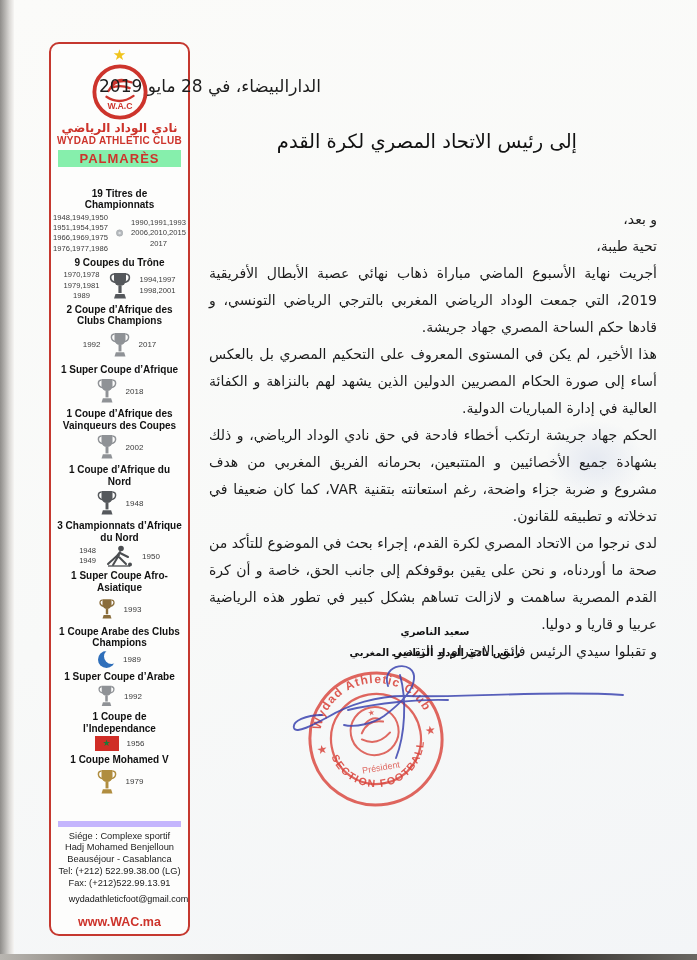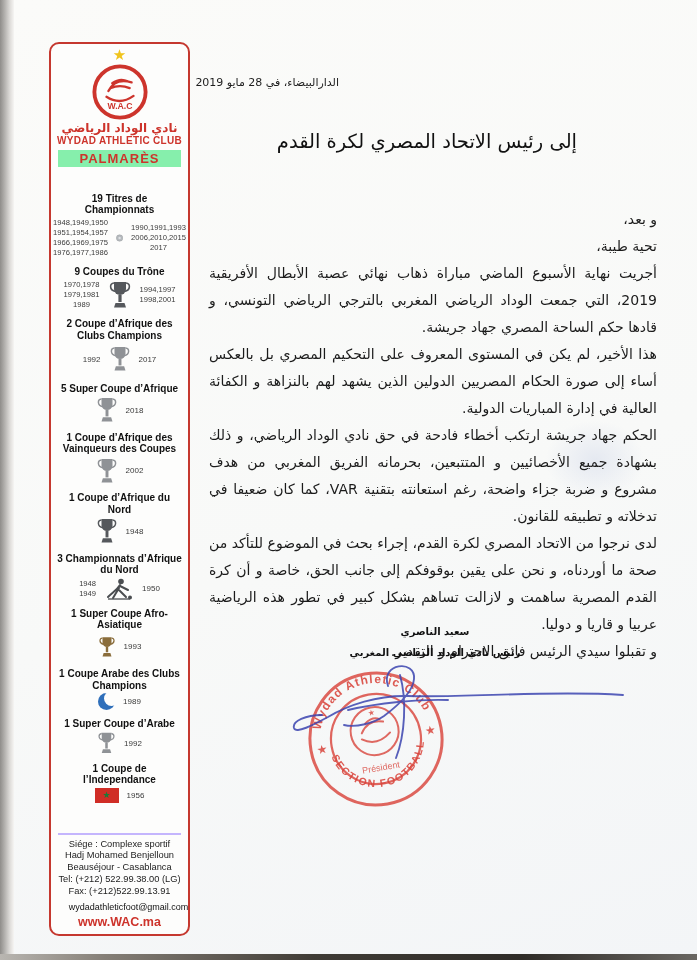--- a/index.html
+++ b/index.html
@@ -28,27 +28,27 @@
   .entry-row{display:flex;justify-content:center;align-items:center;gap:8px;margin-top:2px;}
   .yrcol{font-size:7.6px;color:#3a3a3a;line-height:1.35;text-align:center;}
   .yr{font-size:8px;color:#3a3a3a;}
   .icon-t{display:block;}
   .trophy-silver{color:#8f9296;} .trophy-dark{color:#55585c;} .trophy-gold{color:#b08d3f;}
   .trophy-bronze{color:#8a6d3b;} .player{color:#4a4d50;}
   .crescent{width:17px;height:17px;border-radius:50%;background:#2f6fba;position:relative;display:inline-block;}
   .crescent::after{content:'';position:absolute;left:6px;top:-2px;width:15px;height:15px;border-radius:50%;background:#fdfdfc;}
   .flag{width:24px;height:15px;background:#d02d26;display:inline-flex;align-items:center;justify-content:center;}
   .flag span{color:#1c7a38;font-size:9px;line-height:9px;}
-  .sb-footer{border-top:2px solid #c4b5fd;margin:4px 5px 2px;padding-top:4px;}
+  .sb-footer{border-top:6px solid #c4b5fd;margin:4px 5px 2px;padding-top:4px;}
   .addr{font-size:9.3px;line-height:1.28;color:#222;}
   .email-row{display:flex;align-items:center;justify-content:center;gap:18px;margin-top:4px;font-size:9px;color:#111;}
-  .site{color:#cd342c;font-weight:bold;font-size:12.5px;margin-top:3px;}
+  .site{color:#cd342c;font-weight:bold;font-size:12.5px;margin-top:11px;}
   
   .arb{direction:rtl;font-family:"DejaVu Sans",sans-serif;}
-  .date-line{position:absolute;right:358px;top:76px;font-size:11px;white-space:nowrap;color:#1d1d1d;}
+  .date-line{position:absolute;right:376px;top:76px;font-size:17px;white-space:nowrap;color:#1d1d1d;}
   .addressee{position:absolute;right:120px;top:130px;font-size:19.5px;white-space:nowrap;color:#111;}
   .body-block{position:absolute;left:209px;top:206px;width:448px;font-size:14px;line-height:27px;color:#1b1b1b;}
   .body-block p{margin:0;text-align:justify;}
   .body-block .line{text-align:right;}
   .sig-block{position:absolute;left:295px;top:621px;width:280px;text-align:center;
              font-weight:bold;font-size:10px;line-height:21px;color:#111;}
   .stamp{position:absolute;left:306px;top:669px;width:140px;height:140px;transform:rotate(-10deg);}
   .ink{position:absolute;left:288px;top:655px;width:345px;height:135px;}
 </style>
 </head>
@@ -137,21 +137,21 @@
         <div class="entry-row">
           <span class="yr">1992</span>
           <svg class="icon-t trophy-silver" width="22" height="32">
               <use href="#sym-trophy"></use>
             </svg>
           <span class="yr">2017</span>
         </div>
       </div>
 
       <div class="entry">
-        <div class="entry-title">5 Super Coupe d’Afrique</div>
+        <div class="entry-title">1 Super Coupe d’Afrique</div>
         <div class="entry-row">
           <svg class="icon-t trophy-silver" width="22" height="28">
               <use href="#sym-trophy"></use>
             </svg>
           <span class="yr">2018</span>
         </div>
       </div>
 
       <div class="entry">
         <div class="entry-title">1 Coupe d’Afrique des Vainqueurs des Coupes</div>
@@ -218,20 +218,29 @@
       <div class="entry">
         <div class="entry-title">1 Coupe de l’Independance</div>
         <div class="entry-row">
           <span class="flag">
               <span>★</span>
             </span>
           <span class="yr">1956</span>
         </div>
       </div>
 
+      <div class="entry">
+        <div class="entry-title">1 Coupe Mohamed V</div>
+        <div class="entry-row">
+          <svg class="icon-t trophy-gold" width="22" height="28">
+              <use href="#sym-trophy"></use>
+            </svg>
+          <span class="yr">1979</span>
+        </div>
+      </div>
 
     </div>
 
     <div class="sb-footer">
       <div class="addr">Siége : Complexe sportif</div>
       <div class="addr">Hadj Mohamed Benjelloun</div>
       <div class="addr">Beauséjour - Casablanca</div>
       <div class="addr">Tel: (+212) 522.99.38.00 (LG)</div>
       <div class="addr">Fax: (+212)522.99.13.91</div>
       <div class="email-row">

